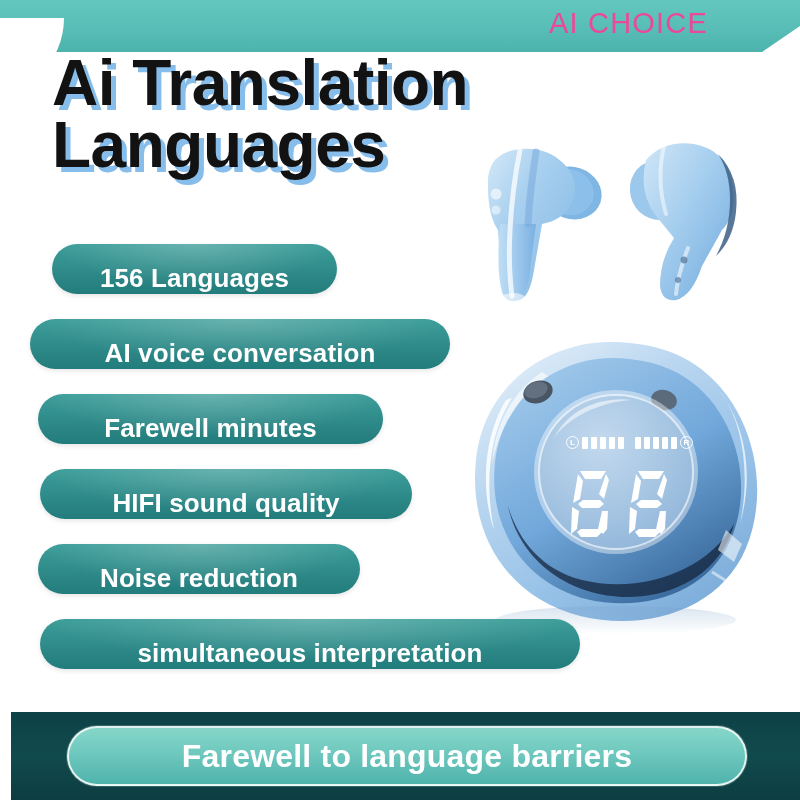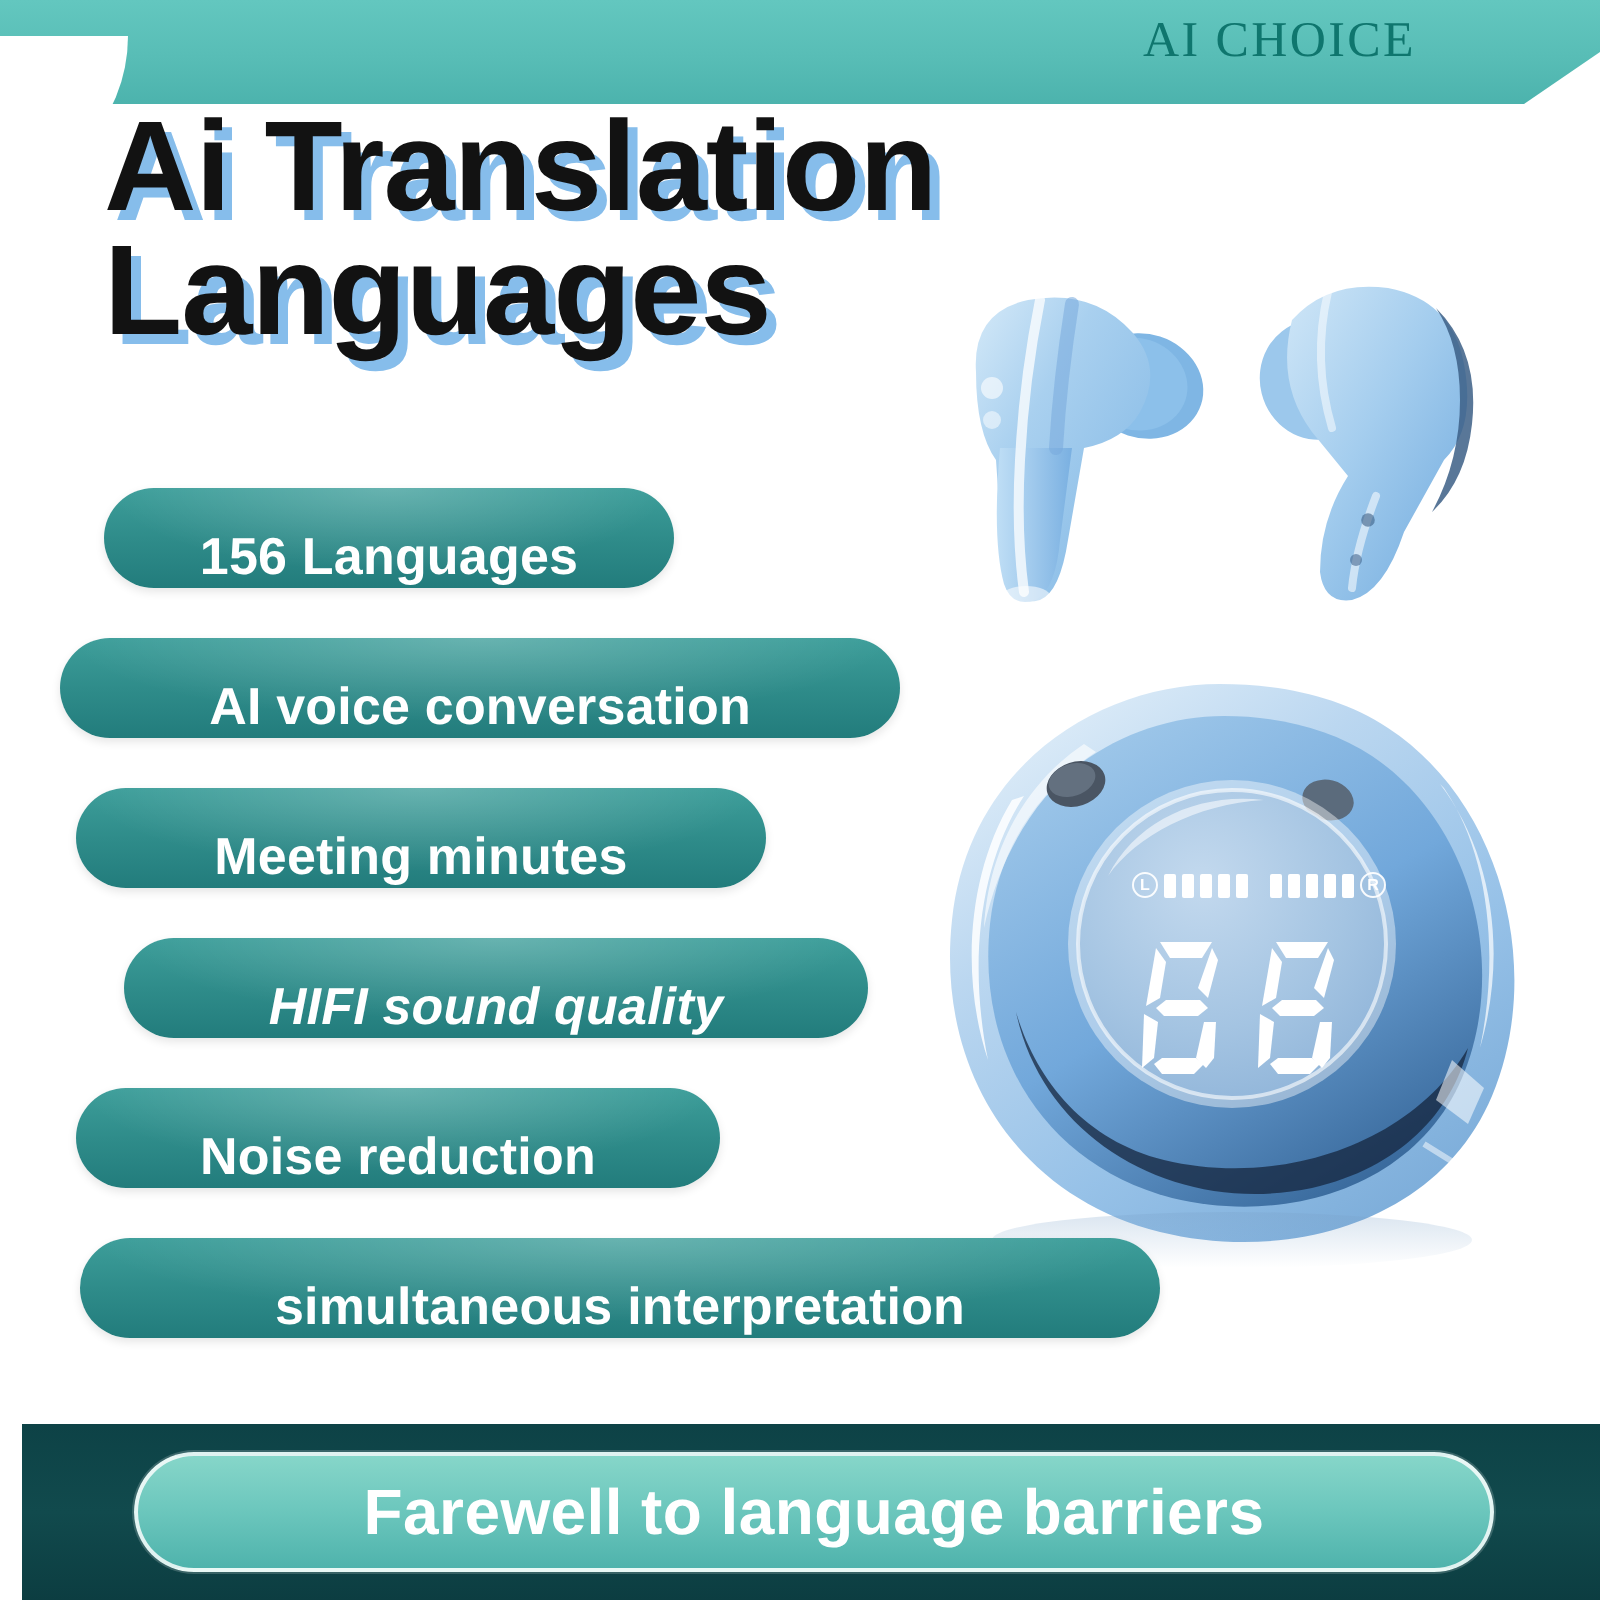--- a/index.html
+++ b/index.html
@@ -33,25 +33,25 @@
     position:absolute;
     left:-46px; top:18px;
     width:110px; height:80px;
     background:#ffffff;
     border-radius:0 0 90px 0;
     box-shadow:none;
   }
   .ai-choice {
     position:absolute;
     right:92px; top:7px;
-    font-size:25px;
+    font-size:29px;
     font-weight:400;
     letter-spacing:1.2px;
-    color:#0f766e;
-    font-family:Liberation Serif, serif;
+    color:#ec4899;
+    font-family:Liberation Sans, sans-serif;
   }
 
   
   .headline {
     position:absolute;
     left:52px; top:52px;
     width:480px;
   }
   .headline-line {
     font-size:64px;
@@ -328,23 +328,23 @@
   </div>
 
   <div class="pill-stack">
     <div class="pill" style="left:52px; top:0px;   width:285px;">
       <span class="pill-label">156 Languages</span>
     </div>
     <div class="pill" style="left:30px; top:75px;  width:420px;">
       <span class="pill-label">AI voice conversation</span>
     </div>
     <div class="pill" style="left:38px; top:150px; width:345px;">
-      <span class="pill-label">Meeting minutes</span>
-    </div>
-    <div class="pill" style="left:62px; top:225px; width:372px;font-style:italic;">
+      <span class="pill-label">Farewell minutes</span>
+    </div>
+    <div class="pill" style="left:40px; top:225px; width:372px;">
       <span class="pill-label">HIFI sound quality</span>
     </div>
     <div class="pill" style="left:38px; top:300px; width:322px;">
       <span class="pill-label">Noise reduction</span>
     </div>
     <div class="pill" style="left:40px; top:375px; width:540px;">
       <span class="pill-label">simultaneous interpretation</span>
     </div>
   </div>
 

